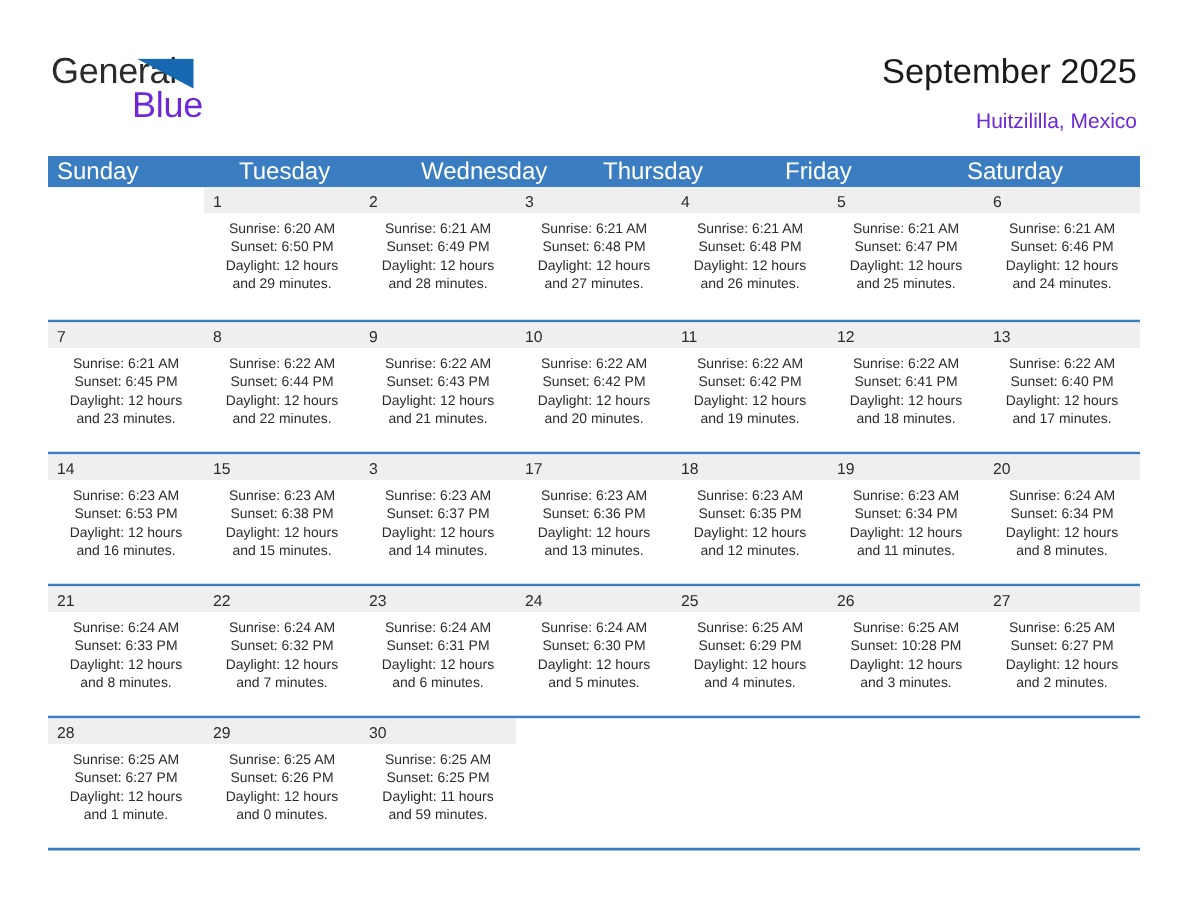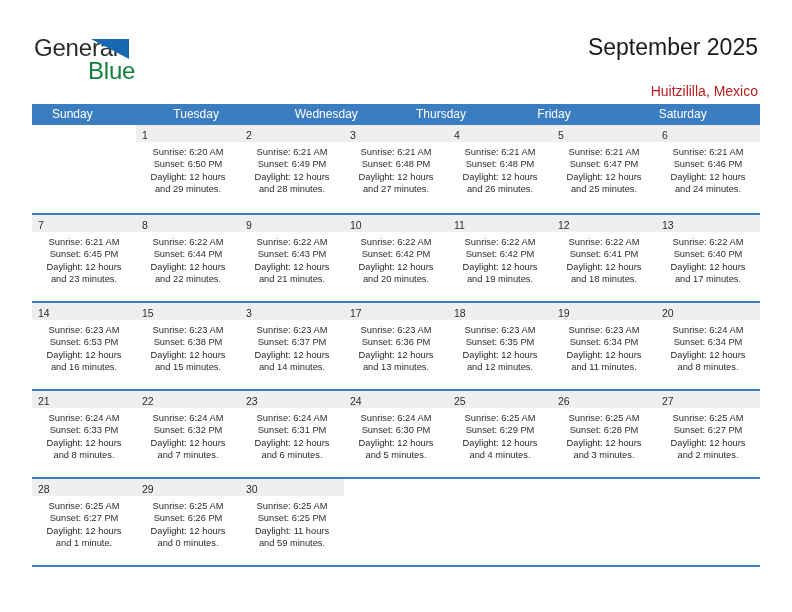--- a/index.html
+++ b/index.html
@@ -46,21 +46,21 @@
     letter-spacing: -0.2px;
     color: #2b2b2b;
     font-family: "Liberation Sans", sans-serif;
   }
   .brand-blue {
     position: absolute;
     left: 54px;
     top: 23px;
     font-size: 24px;
     letter-spacing: -0.2px;
-    color: #15803d;
+    color: #6d28d9;
     font-family: "Liberation Sans", sans-serif;
   }
   .brand-flag {
     position: absolute;
     left: 57px;
     top: 5px;
     width: 41px;
     height: 22px;
     overflow: hidden;
   }
@@ -74,45 +74,45 @@
   }
   .cal-title {
     font-size: 23px;
     font-weight: normal;
     color: #1a1a1a;
     line-height: 34px;
     white-space: nowrap;
   }
   .cal-subtitle {
     font-size: 14px;
-    color: #b91c1c;
+    color: #6d28d9;
     line-height: 20px;
-    margin-top: 17px;
+    margin-top: 6px;
     white-space: nowrap;
   }
 
   
   .calendar {
     position: absolute;
     left: 32px;
     top: 104px;
     width: 728px;
   }
 
   .weekday-row {
     display: flex;
     background: #3a7dc0;
     height: 21px;
   }
   .weekday-cell {
     flex: 1 1 0;
     color: #ffffff;
-    font-size: 12px;
+    font-size: 16px;
     line-height: 21px;
-    padding-left: 20px;
+    padding-left: 6px;
     box-sizing: border-box;
     white-space: nowrap;
     overflow: hidden;
   }
 
   .week-row {
     display: flex;
     border-top: 2px solid #3a7dc0;
     height: 88px;
     box-sizing: border-box;
@@ -428,21 +428,21 @@
               <div class="day-line">Sunrise: 6:25 AM</div>
               <div class="day-line">Sunset: 6:29 PM</div>
               <div class="day-line">Daylight: 12 hours</div>
               <div class="day-line">and 4 minutes.</div>
             </div>
           </div>
           <div class="day-cell">
             <div class="day-number-band"><span class="day-number">26</span></div>
             <div class="day-body">
               <div class="day-line">Sunrise: 6:25 AM</div>
-              <div class="day-line">Sunset: 6:28 PM</div>
+              <div class="day-line">Sunset: 10:28 PM</div>
               <div class="day-line">Daylight: 12 hours</div>
               <div class="day-line">and 3 minutes.</div>
             </div>
           </div>
           <div class="day-cell">
             <div class="day-number-band"><span class="day-number">27</span></div>
             <div class="day-body">
               <div class="day-line">Sunrise: 6:25 AM</div>
               <div class="day-line">Sunset: 6:27 PM</div>
               <div class="day-line">Daylight: 12 hours</div>

